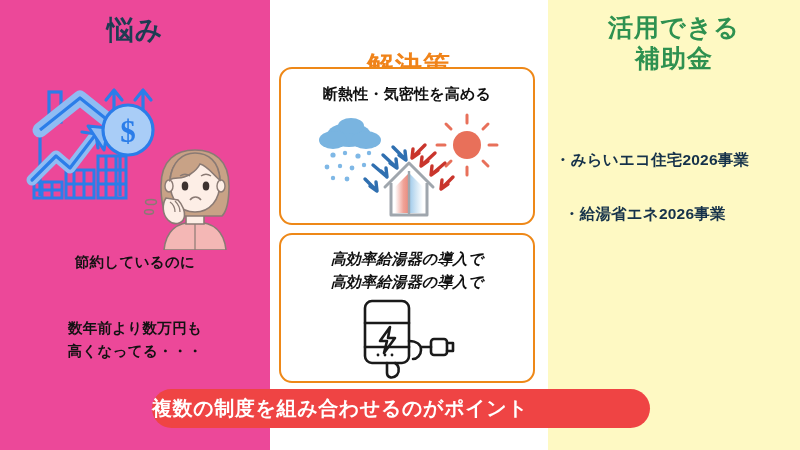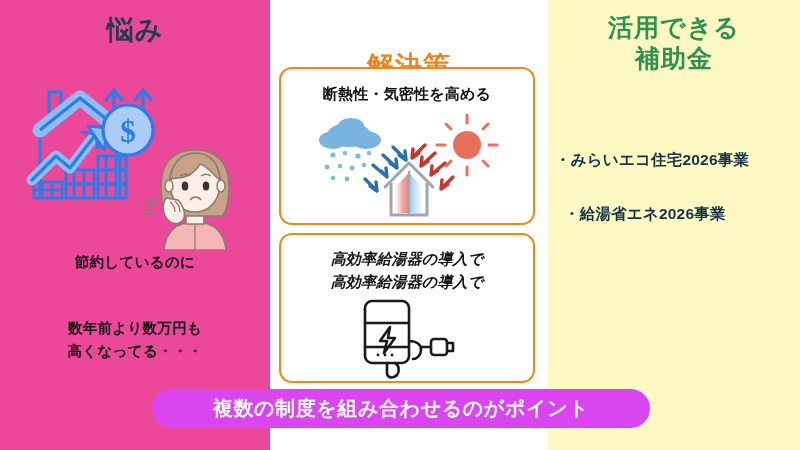--- a/index.html
+++ b/index.html
@@ -145,25 +145,24 @@
   .subsidy-item.it1 { margin-left: 8px;  margin-bottom: 33px; }
   .subsidy-item.it2 { margin-left: 16px; }
 
   
   .banner {
     position: absolute;
     left: 152px;
     top: 389px;
     width: 498px;
     height: 39px;
-    background: #d946ef;
+    background: #ef4444;
     border-radius: 20px;
     display: flex;
     align-items: center;
-    justify-content: center;
   }
   .banner-text {
     font-size: 20px;
     font-weight: bold;
     color: #ffffff;
     letter-spacing: 0.6px;
     white-space: nowrap;
   }
 </style>
 </head>

